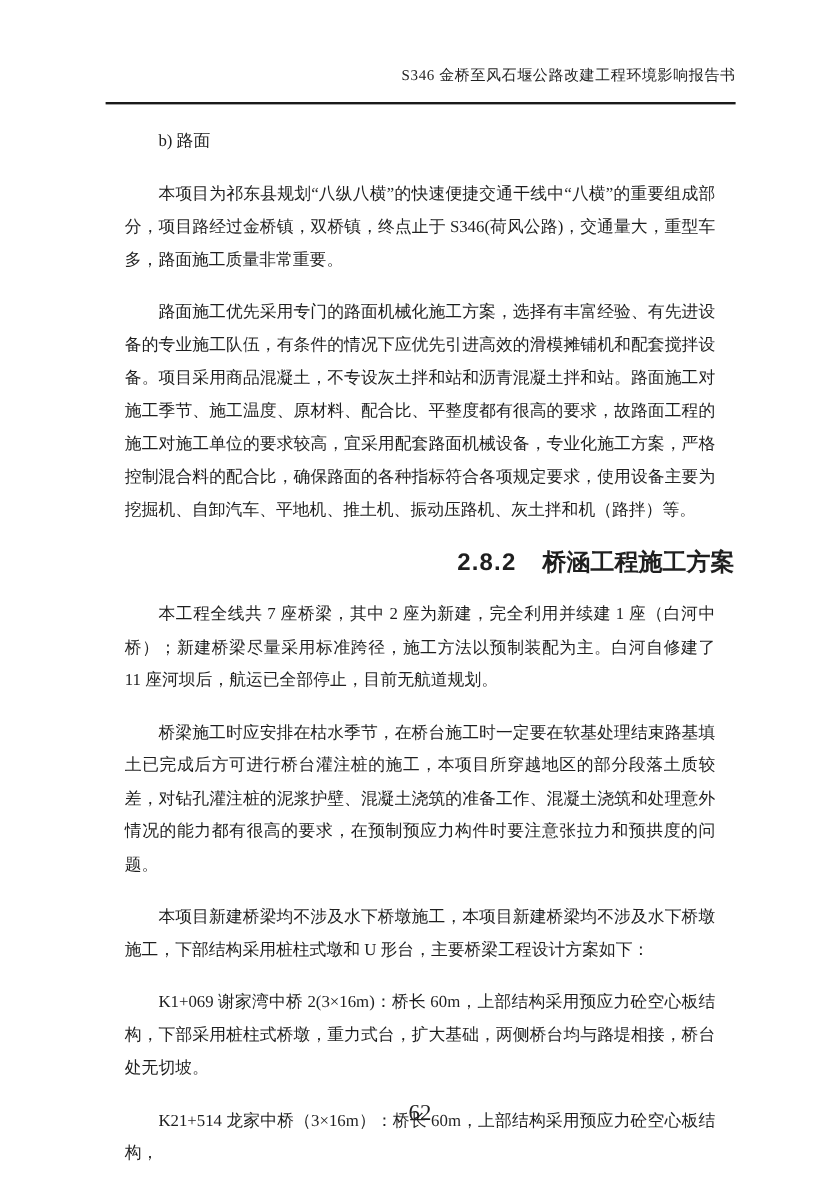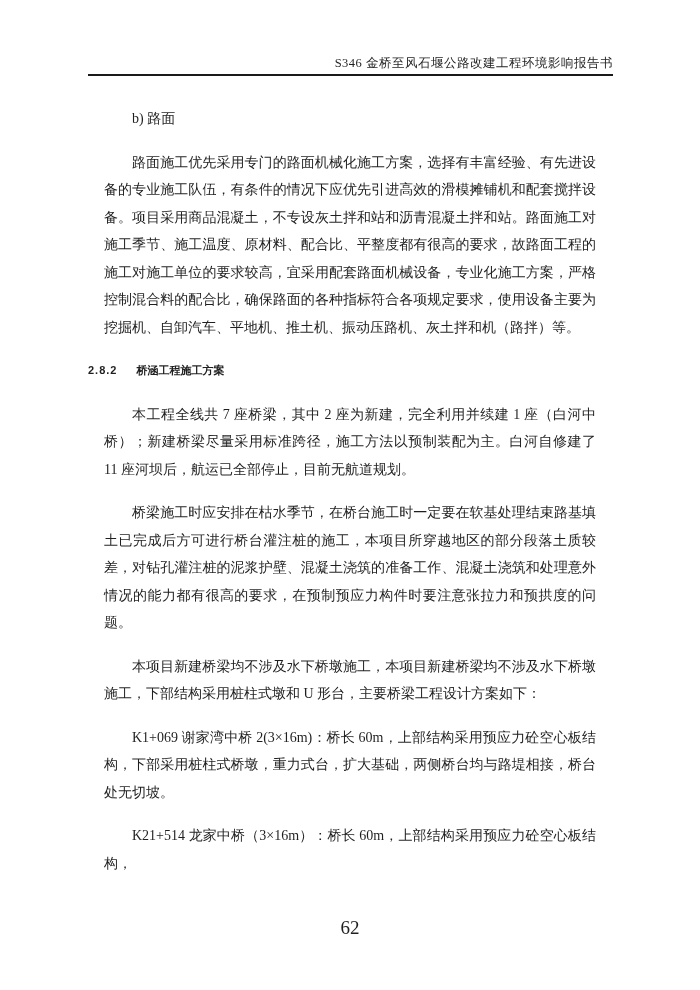--- a/index.html
+++ b/index.html
@@ -18,43 +18,43 @@
   }
   .page-header {
     position: absolute;
     top: 56px;
     left: 88px;
     width: 525px;
     text-align: right;
     font-size: 12.5px;
     line-height: 15px;
     letter-spacing: 0.5px;
-    padding-bottom: 3px;
+    padding-bottom: 14px;
     border-bottom: 2px solid #1a1a1a;
   }
   .page-body {
     position: absolute;
     top: 89px;
     left: 88px;
     width: 524px;
     font-size: 14px;
     line-height: 27.5px;
     text-align: justify;
   }
   .page-body p {
     margin: 16px;
     text-indent: 2em;
   }
   .section-heading {
     margin: 0;
-    font-size: 11px;
+    font-size: 20px;
     line-height: 27.5px;
     font-weight: bold;
     font-family: "Liberation Sans", "DejaVu Sans", sans-serif;
-    text-align: left;
+    text-align: right;
   }
   .sec-num {
     margin-right: 16px;
     letter-spacing: 1px;
   }
   .sub-label {
     text-align: left;
   }
   .page-footer {
     position: absolute;
@@ -72,20 +72,21 @@
 <div class="page">
 
   <header class="page-header">
     <div class="header-title">S346 金桥至风石堰公路改建工程环境影响报告书</div>
   </header>
 
   <main class="page-body">
 
     <p class="sub-label">b) 路面</p>
 
+    <p class="para">本项目为祁东县规划“八纵八横”的快速便捷交通干线中“八横”的重要组成部分，项目路经过金桥镇，双桥镇，终点止于 S346(荷风公路)，交通量大，重型车多，路面施工质量非常重要。</p>
 
     <p class="para">路面施工优先采用专门的路面机械化施工方案，选择有丰富经验、有先进设备的专业施工队伍，有条件的情况下应优先引进高效的滑模摊铺机和配套搅拌设备。项目采用商品混凝土，不专设灰土拌和站和沥青混凝土拌和站。路面施工对施工季节、施工温度、原材料、配合比、平整度都有很高的要求，故路面工程的施工对施工单位的要求较高，宜采用配套路面机械设备，专业化施工方案，严格控制混合料的配合比，确保路面的各种指标符合各项规定要求，使用设备主要为挖掘机、自卸汽车、平地机、推土机、振动压路机、灰土拌和机（路拌）等。</p>
 
     <h2 class="section-heading">
       <span class="sec-num">2.8.2</span>
       <span class="sec-title">桥涵工程施工方案</span>
     </h2>
 
 
     <p class="para">本工程全线共 7 座桥梁，其中 2 座为新建，完全利用并续建 1 座（白河中桥）；新建桥梁尽量采用标准跨径，施工方法以预制装配为主。白河自修建了 11 座河坝后，航运已全部停止，目前无航道规划。</p>

